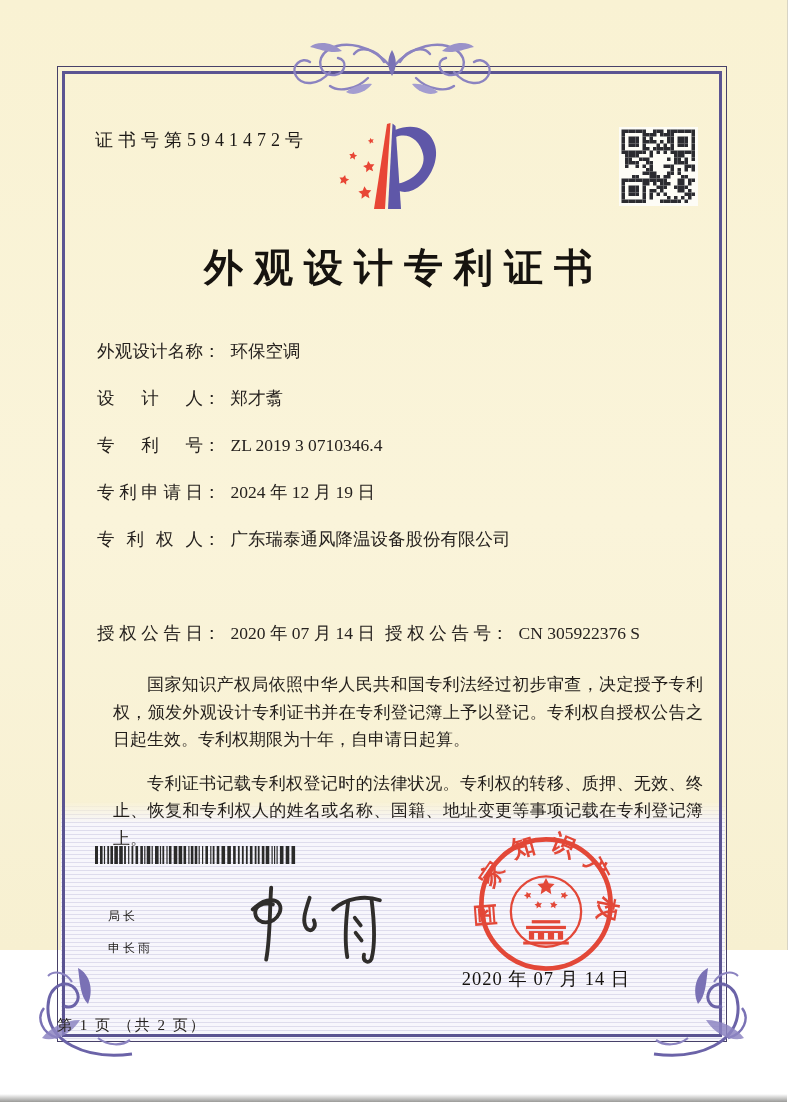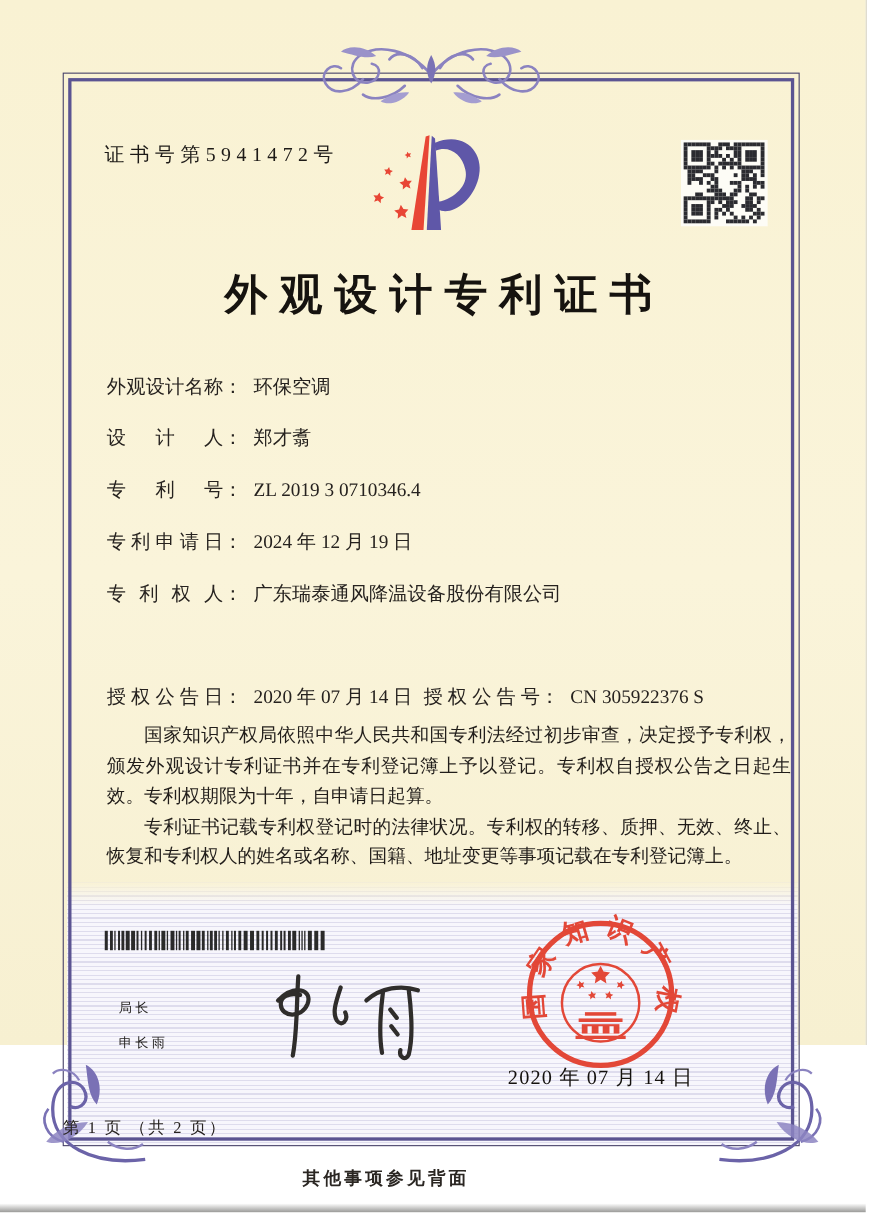--- a/index.html
+++ b/index.html
@@ -37,21 +37,21 @@
     font-size:39px;font-weight:bold;letter-spacing:11px;color:#16130f;padding-left:12px;
   }
   .row{position:absolute;left:97px;font-size:17.5px;line-height:22px;z-index:3;}
   .row .lab{display:inline-block;width:106px;text-align:justify;text-align-last:justify;vertical-align:top;}
   .row .col{vertical-align:top;}
   .row .val{margin-left:10px;vertical-align:top;display:inline-block;}
   .row .val.multi{white-space:pre-line;width:470px;}
   .pair2{position:absolute;left:288px;top:0;white-space:nowrap;}
   .paras{position:absolute;left:97px;top:655px;width:622px;z-index:3;
     font-size:17px;line-height:27.5px;text-align:justify;color:#211d1a;}
-  .paras p{margin:0;text-indent:2em;}
+  .paras p{margin:16px;text-indent:2em;}
   .barcode{position:absolute;left:95px;top:846px;z-index:3;}
   .signer{position:absolute;left:108px;top:900px;font-size:12px;letter-spacing:3px;line-height:32px;color:#1d1b19;z-index:3;}
   .signature{position:absolute;left:218px;top:876px;z-index:3;}
   .seal{position:absolute;left:470px;top:828px;z-index:4;opacity:.93;}
   .seal-date{position:absolute;left:436px;top:966px;width:220px;text-align:center;z-index:5;
     font-size:18.5px;letter-spacing:1px;color:#14110e;}
   .page-info{position:absolute;left:57px;top:1016px;width:610px;text-align:left;z-index:3;
     font-size:15px;letter-spacing:2px;color:#26221f;}
   .back-note{position:absolute;left:57px;top:1061px;width:588px;text-align:center;z-index:3;
     font-family:"Liberation Sans","DejaVu Sans",sans-serif;font-weight:bold;
@@ -481,16 +481,15 @@
         <rect x="8.5" y="10.5" width="4" height="7" fill="#f7f6fc"></rect>
         <rect x="-24" y="19.5" width="48" height="3.2"></rect>
       </g>
     </g>
   </svg>
 
   <div class="seal-date">2020 年 07 月 14 日</div>
 
   <div class="page-info">第 1 页 （共 2 页）</div>
 
-  <div class="back-note">其他事项参见背面</div>
 
   <div class="bottom-shadow"></div>
 </div>
 
 </body></html>

